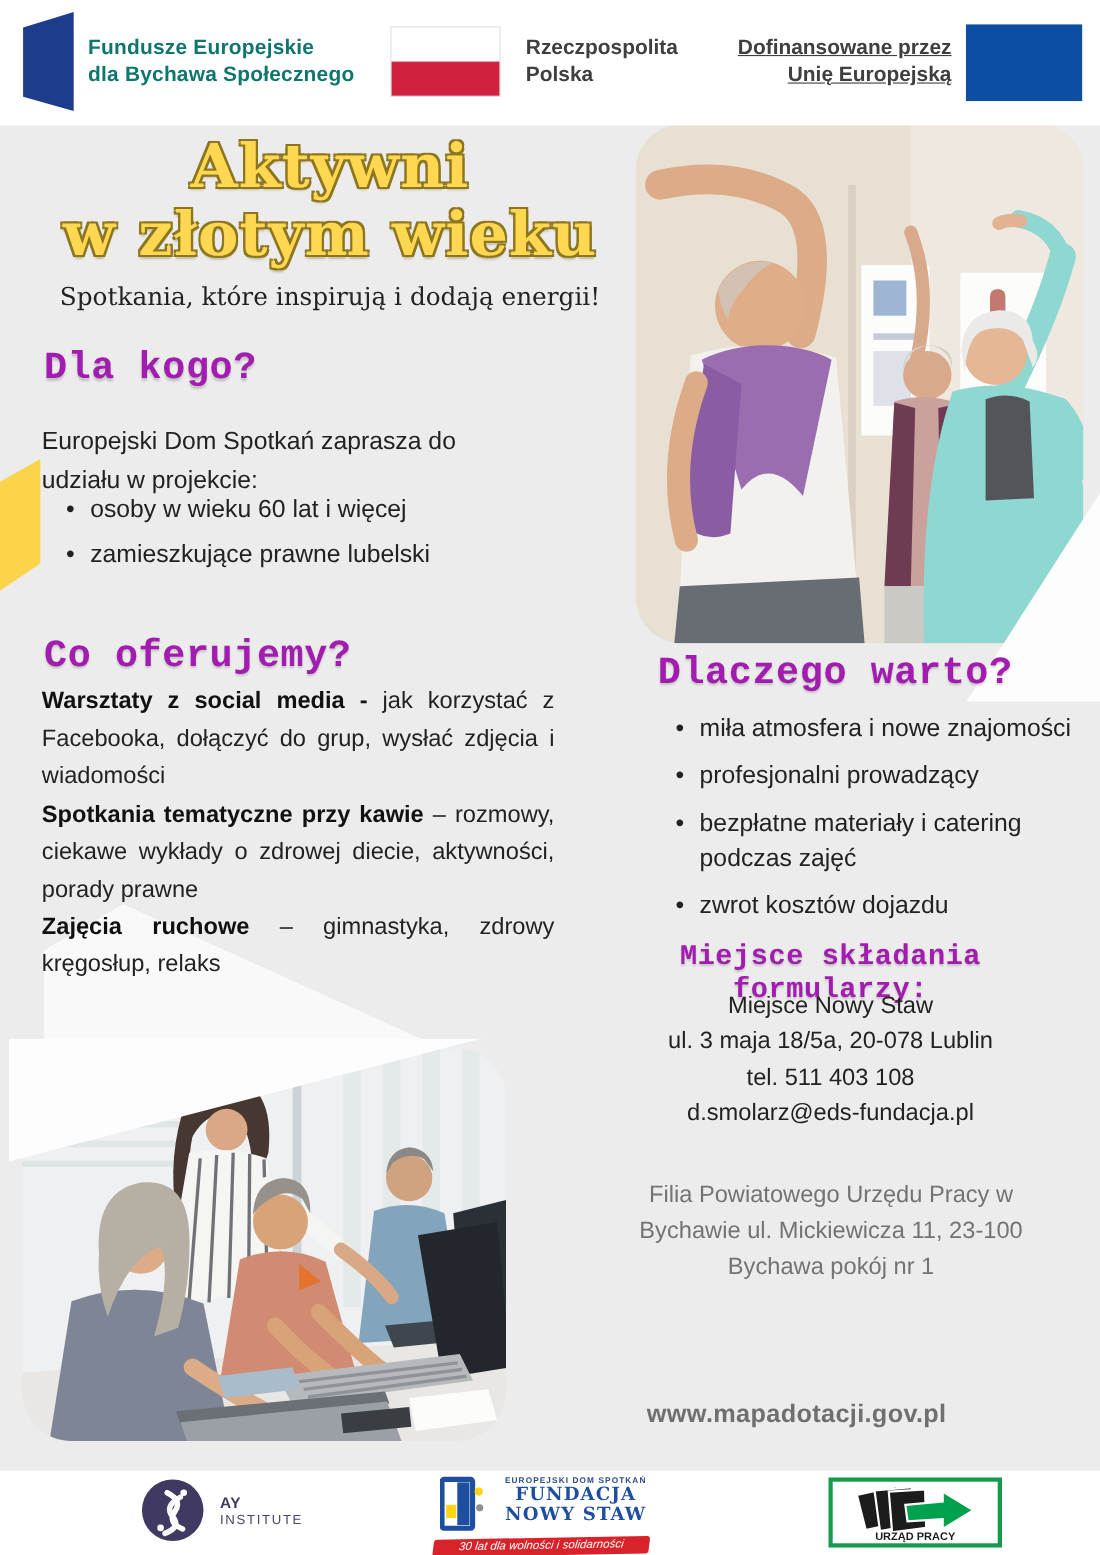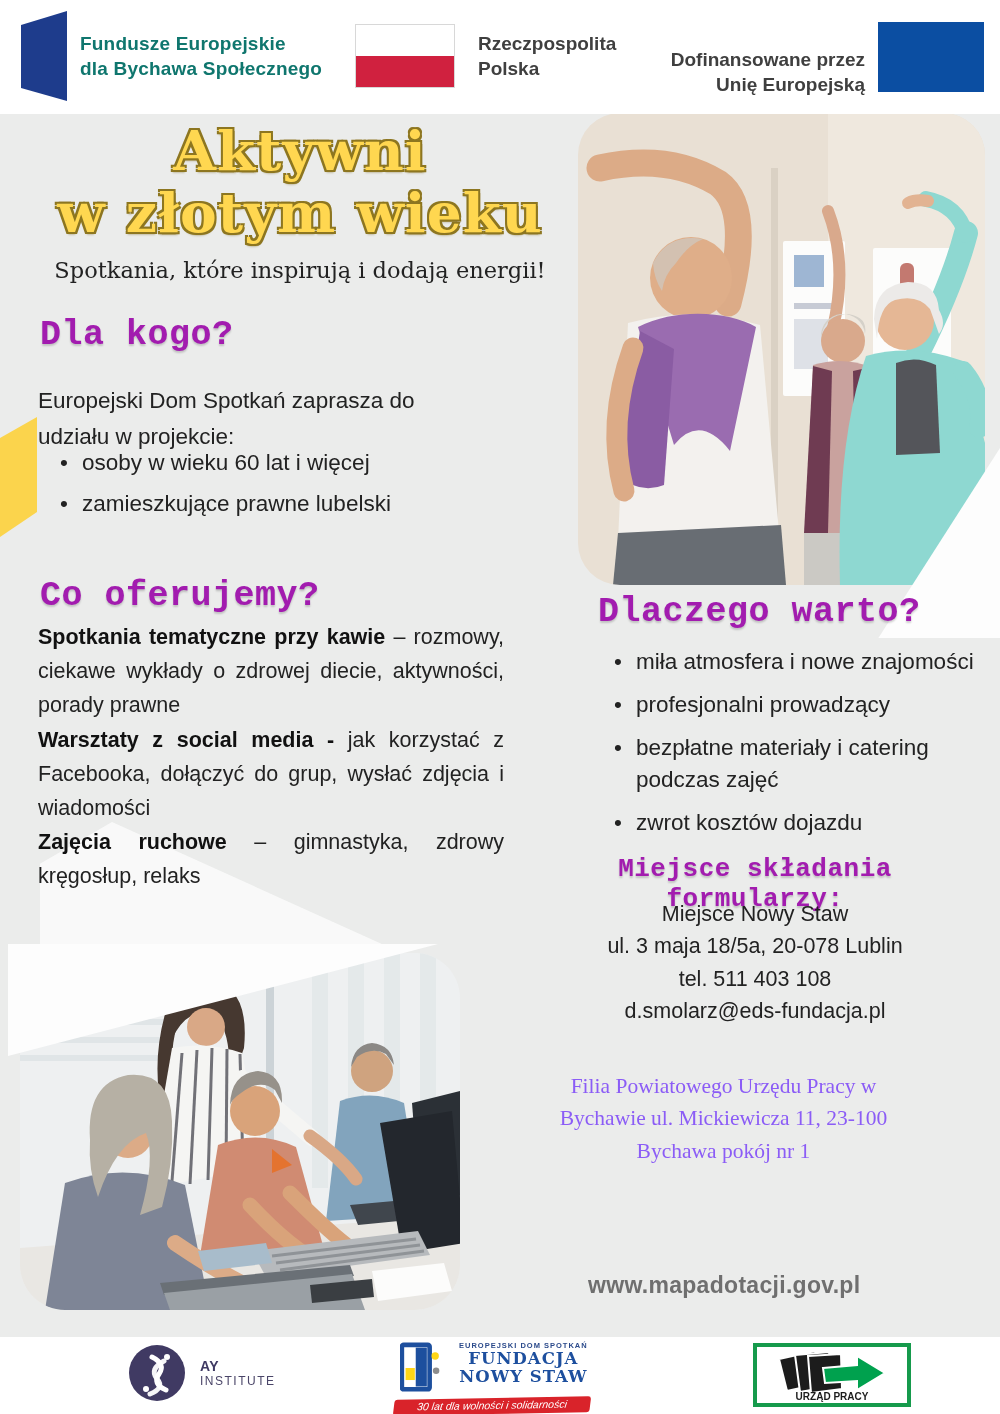--- a/index.html
+++ b/index.html
@@ -8,21 +8,21 @@
   .poster { position:relative; width:1000px; height:1414px; background:#ebeceb; overflow:hidden; }
 
   
   .header { position:absolute; top:0; left:0; width:1000px; height:114px; background:#ffffff; z-index:6; }
   .fe-logo { position:absolute; left:14px; top:8px; width:58px; height:98px; }
   .fe-text { position:absolute; left:80px; top:32px; font-size:19px; font-weight:bold; color:#0f766e; line-height:1.3; letter-spacing:.2px; }
   .pl-flag { position:absolute; left:355px; top:24px; width:100px; height:64px; border:1px solid #d8d8d8; }
   .pl-flag .w { height:50%; background:#ffffff; }
   .pl-flag .r { height:50%; background:#d0213f; }
   .pl-text { position:absolute; left:478px; top:32px; font-size:19px; font-weight:bold; color:#3f3f3f; line-height:1.3; }
-  .eu-text { position:absolute; left:620px; top:48px; width:245px; text-align:right; font-size:19px; font-weight:bold; color:#3f3f3f; line-height:1.3; }
+  .eu-text { position:absolute; left:620px; top:32px; width:245px; text-align:right; font-size:19px; font-weight:bold; color:#3f3f3f; line-height:1.3;text-decoration:underline; }
   .eu-flag { position:absolute; left:878px; top:22px; width:106px; height:70px; }
 
   
   .title-block { position:absolute; left:20px; top:120px; width:560px; text-align:center; z-index:4; }
   .title { font-family:"DejaVu Serif","Liberation Serif",serif; font-weight:800; font-size:55px; line-height:1.12; color:#ffd750; letter-spacing:1px;
            text-shadow:-2px -2px 0 #8d7620, 2px -2px 0 #8d7620, -2px 2px 0 #8d7620, 2px 2px 0 #8d7620, 0 3px 2px rgba(120,100,30,.35); }
   .subtitle { margin-top:14px; font-family:"DejaVu Serif","Liberation Serif",serif; font-size:22.5px; color:#222; }
 
   
   .yellow-shape { position:absolute; left:0; top:408px; width:37px; height:133px; background:#fbd44c;
@@ -45,21 +45,21 @@
   .bullets li::before { content:"•"; position:absolute; left:8px; }
   .ul-dlakogo { left:52px; top:450px; font-size:22.5px; }
   .ul-dlakogo li { margin-bottom:15px; }
   .ul-dlaczego { left:606px; top:646px; width:376px; font-size:22.5px; line-height:1.42; }
   .ul-dlaczego li { margin-bottom:11px; }
 
   .offers { position:absolute; left:38px; top:620px; width:466px; font-size:21.5px; line-height:1.59; text-align:justify; color:#222; z-index:4; }
   .offers .lead { font-weight:bold; color:#111; }
 
   .contact { position:absolute; left:540px; top:898px; width:430px; text-align:center; font-size:21.5px; line-height:1.5; color:#222; z-index:4; }
-  .filia { position:absolute; left:536px; top:1070px; width:375px; text-align:center; font-size:21.5px; line-height:1.5; color:#8b5cf6; z-index:4;font-family:Liberation Serif, serif; }
+  .filia { position:absolute; left:568px; top:1070px; width:375px; text-align:center; font-size:21.5px; line-height:1.5; color:#737373; z-index:4; }
   .website { position:absolute; left:588px; top:1272px; font-size:23px; font-weight:bold; color:#6f6f6f; letter-spacing:.3px; z-index:4; }
 
   
   .photo { position:absolute; overflow:hidden; z-index:2; }
   .photo1 { left:578px; top:113px; width:407px; height:472px; border-radius:42px; }
   .photo2 { left:20px; top:953px; width:440px; height:357px; border-radius:45px; }
   .photo svg { display:block; width:100%; height:100%; }
 
   
   .footer { position:absolute; left:0; top:1337px; width:1000px; height:77px; background:#ffffff; z-index:6; }
@@ -138,22 +138,22 @@
 
   <h2 class="sec h-dlakogo">Dla kogo?</h2>
   <p class="intro">Europejski Dom Spotkań zaprasza do udziału w projekcie:</p>
   <ul class="bullets ul-dlakogo">
     <li>osoby w wieku 60 lat i więcej</li>
     <li>zamieszkujące prawne lubelski</li>
   </ul>
 
   <h2 class="sec h-cooferujemy">Co oferujemy?</h2>
   <div class="offers">
+    <p><span class="lead">Warsztaty z social media -</span><span> jak korzystać z Facebooka, dołączyć do grup, wysłać zdjęcia i wiadomości</span></p>
     <p><span class="lead">Spotkania tematyczne przy kawie</span><span> – rozmowy, ciekawe wykłady o zdrowej diecie, aktywności, porady prawne</span></p>
-    <p><span class="lead">Warsztaty z social media -</span><span> jak korzystać z Facebooka, dołączyć do grup, wysłać zdjęcia i wiadomości</span></p>
     <p><span class="lead">Zajęcia ruchowe</span><span> – gimnastyka, zdrowy kręgosłup, relaks</span></p>
   </div>
 
   <div class="photo photo1">
     <svg viewBox="0 0 407 472" preserveAspectRatio="none">
       <rect width="407" height="472" fill="#e9e0d4"></rect>
       <rect x="250" y="0" width="157" height="472" fill="#efe8de"></rect>
       <rect x="193" y="55" width="7" height="417" fill="#dad1c4"></rect>
       <g>
         <rect x="205" y="128" width="62" height="155" rx="2" fill="#fcfcfb"></rect>

